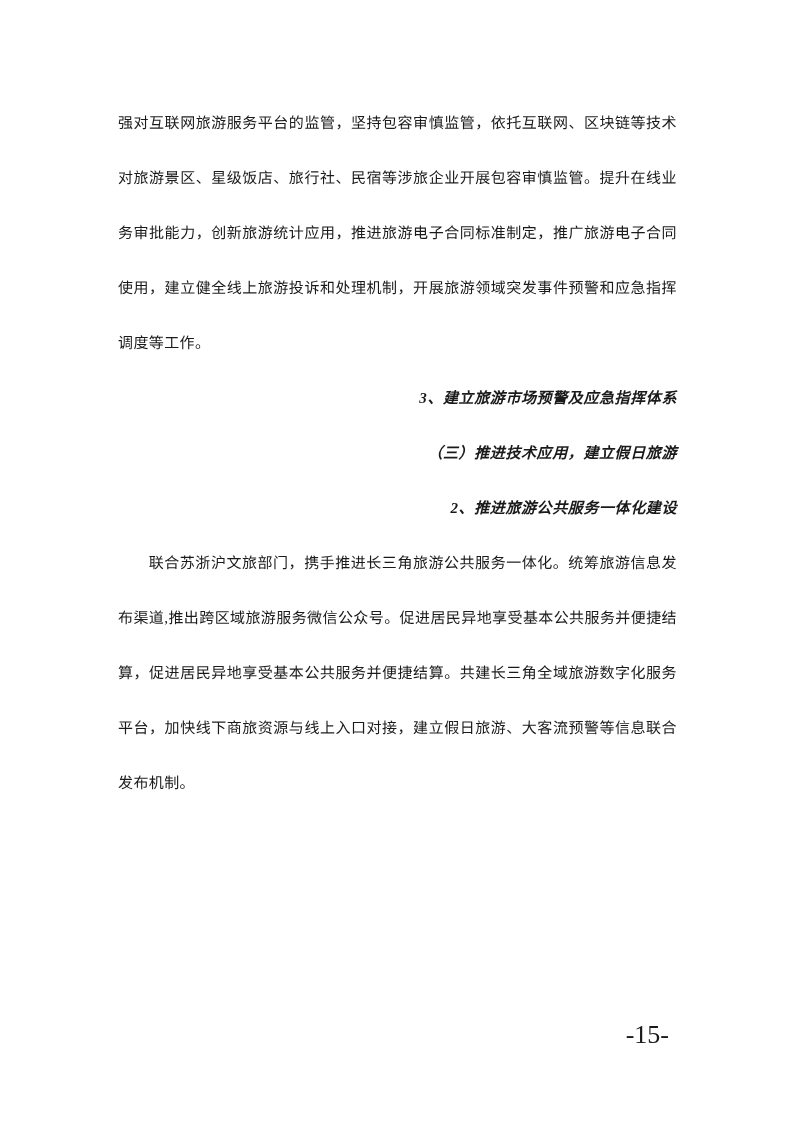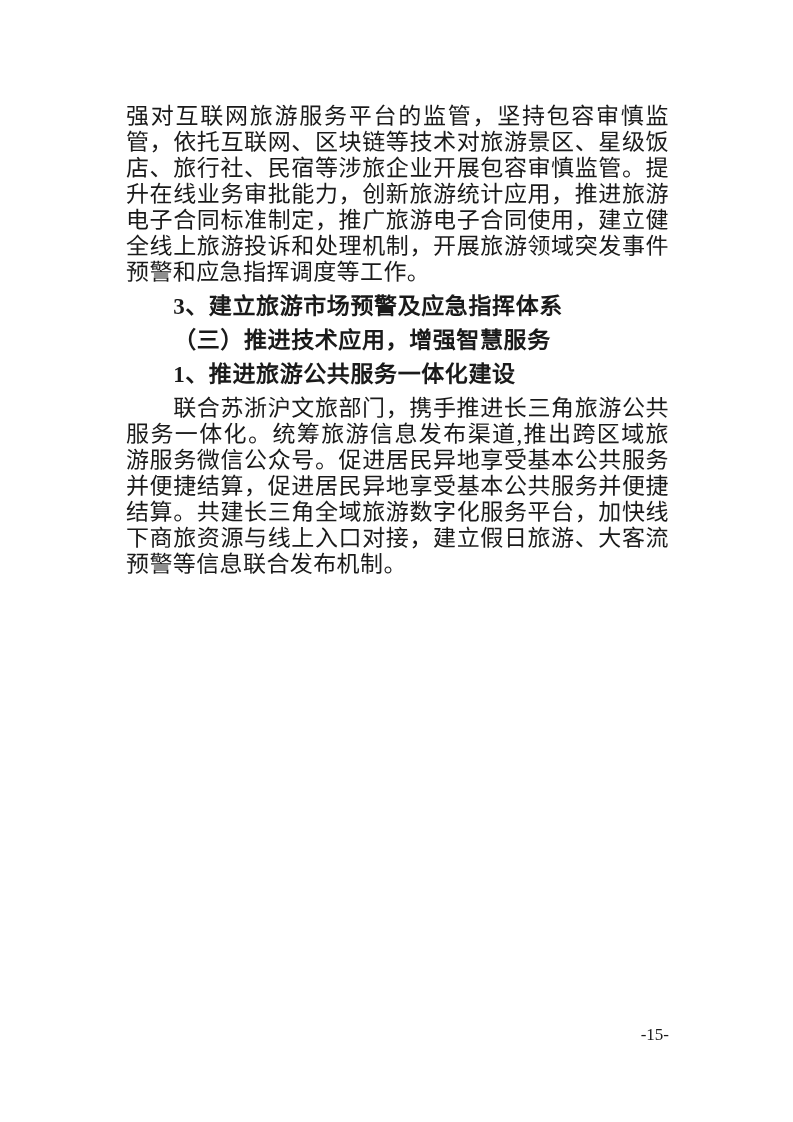--- a/index.html
+++ b/index.html
@@ -16,52 +16,53 @@
     font-family: "Liberation Serif", "DejaVu Serif", serif;
     color: #1a1a1a;
   }
   .content {
     position: absolute;
     top: 96px;
     left: 118px;
     width: 559px;
   }
   .content p {
-    margin: 8px;
-    font-size: 23px;
-    line-height: 26px;
+    margin: 0;
+    font-size: 15px;
+    line-height: 55px;
     text-align: justify;
     text-justify: inter-ideograph;
     letter-spacing: 0.4px;
     word-break: break-all;
   }
   .content p.indent {
     text-indent: 2.05em;
   }
   .content p.heading {
     font-weight: 700;
     text-indent: 2.05em;
-    text-align: left;
+    text-align: right;
     letter-spacing: 0.6px;
+    font-style: italic;
   }
   .page-number {
     position: absolute;
     top: 1021px;
     right: 124px;
-    font-size: 17px;
+    font-size: 26px;
     line-height: 28px;
     font-family: "Liberation Serif", "DejaVu Serif", serif;
     color: #1a1a1a;
   }
 </style>
 </head>
 <body>
 
 <div class="page">
   <div class="content">
     <p>强对互联网旅游服务平台的监管，坚持包容审慎监管，依托互联网、区块链等技术对旅游景区、星级饭店、旅行社、民宿等涉旅企业开展包容审慎监管。提升在线业务审批能力，创新旅游统计应用，推进旅游电子合同标准制定，推广旅游电子合同使用，建立健全线上旅游投诉和处理机制，开展旅游领域突发事件预警和应急指挥调度等工作。</p>
     <p class="heading">3、建立旅游市场预警及应急指挥体系</p>
-    <p class="heading">（三）推进技术应用，增强智慧服务</p>
-    <p class="heading">1、推进旅游公共服务一体化建设</p>
+    <p class="heading">（三）推进技术应用，建立假日旅游</p>
+    <p class="heading">2、推进旅游公共服务一体化建设</p>
     <p class="indent">联合苏浙沪文旅部门，携手推进长三角旅游公共服务一体化。统筹旅游信息发布渠道,推出跨区域旅游服务微信公众号。促进居民异地享受基本公共服务并便捷结算，促进居民异地享受基本公共服务并便捷结算。共建长三角全域旅游数字化服务平台，加快线下商旅资源与线上入口对接，建立假日旅游、大客流预警等信息联合发布机制。</p>
   </div>
   <div class="page-number">-15-</div>
 </div>
 
 </body></html>

